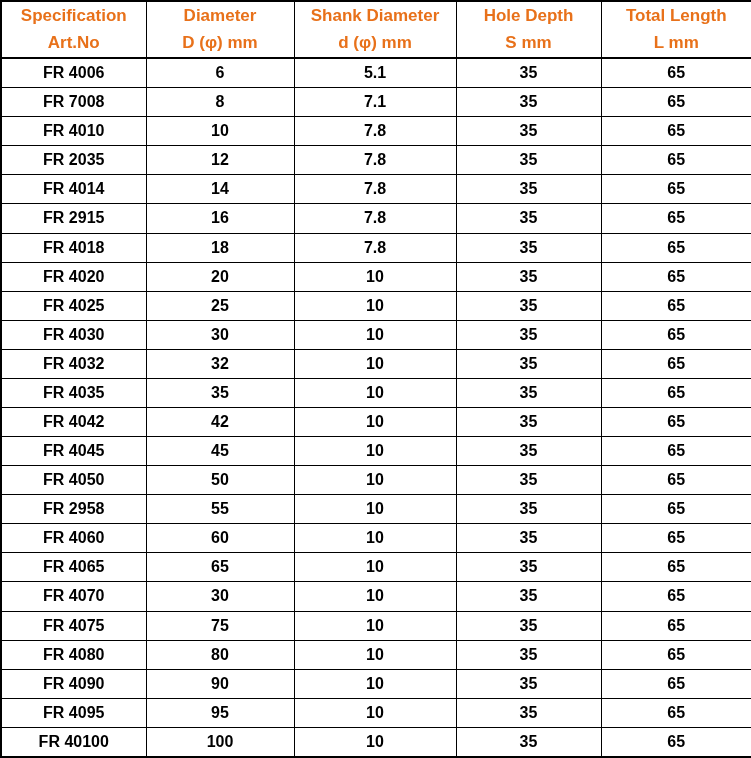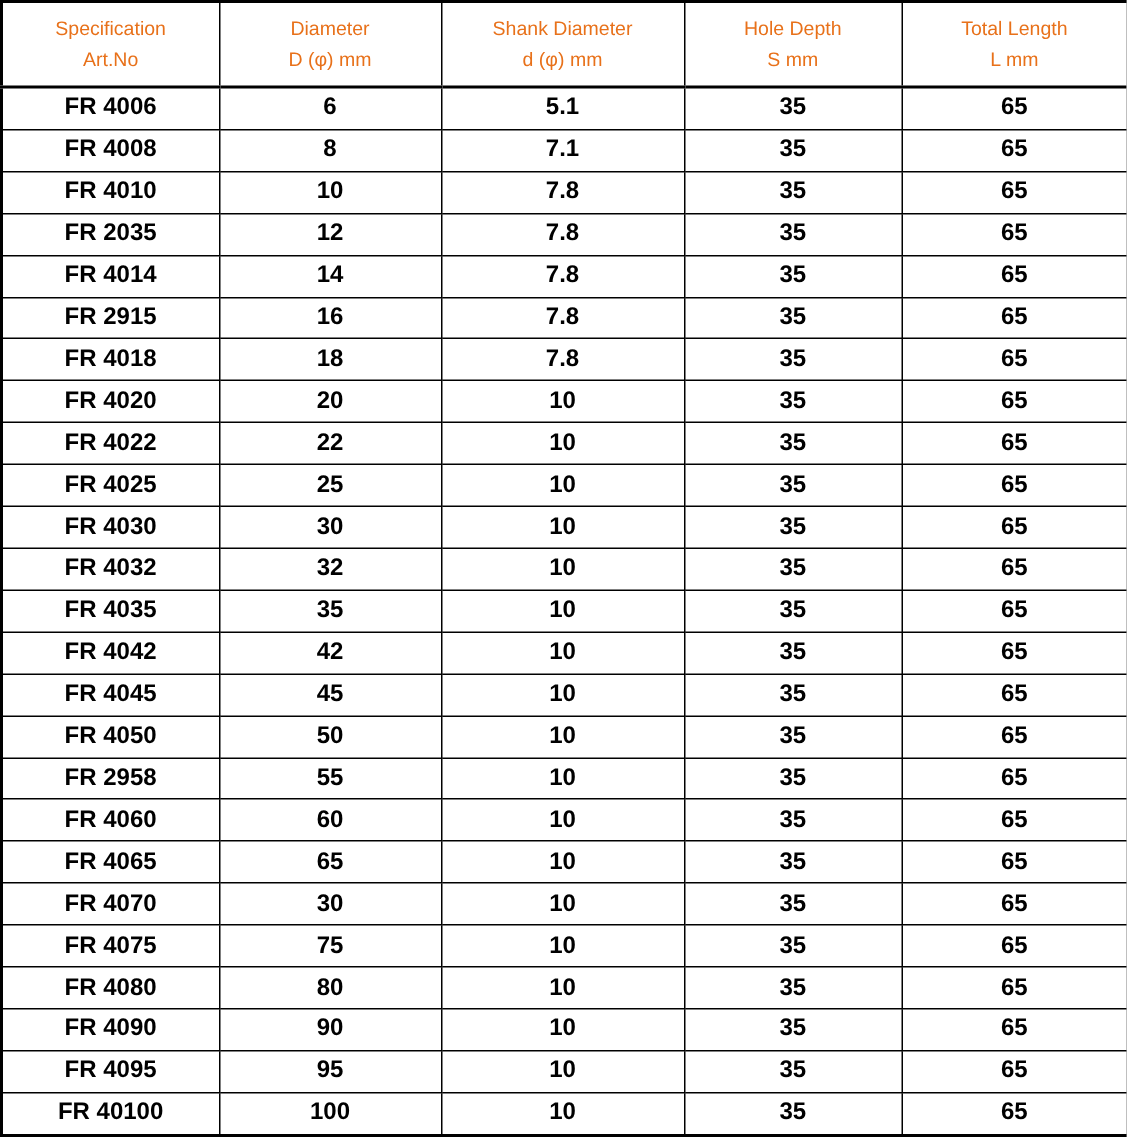--- a/index.html
+++ b/index.html
@@ -21,22 +21,22 @@
   .spec-table col.c3 { width: 162px; }
   .spec-table col.c4 { width: 145px; }
   .spec-table col.c5 { width: 151px; }
   .spec-table th {
     border: 1px solid #000000;
     border-bottom: 2px solid #000000;
     height: 55px;
     padding: 0;
     text-align: center;
     vertical-align: middle;
-    font-weight: normal;
-    font-size: 13px;
+    font-weight: bold;
+    font-size: 17px;
     line-height: 1.55;
     color: #E8711A;
   }
   .spec-table td {
     border: 1px solid #000000;
     height: 25px;
     padding: 0;
     text-align: center;
     vertical-align: middle;
     font-weight: bold;
@@ -82,21 +82,21 @@
   </thead>
   <tbody id="table-body">
       <tr>
         <td>FR 4006</td>
         <td>6</td>
         <td>5.1</td>
         <td>35</td>
         <td>65</td>
       </tr>
       <tr>
-        <td>FR 4008</td>
+        <td>FR 7008</td>
         <td>8</td>
         <td>7.1</td>
         <td>35</td>
         <td>65</td>
       </tr>
       <tr>
         <td>FR 4010</td>
         <td>10</td>
         <td>7.8</td>
         <td>35</td>
@@ -126,27 +126,20 @@
       <tr>
         <td>FR 4018</td>
         <td>18</td>
         <td>7.8</td>
         <td>35</td>
         <td>65</td>
       </tr>
       <tr>
         <td>FR 4020</td>
         <td>20</td>
-        <td>10</td>
-        <td>35</td>
-        <td>65</td>
-      </tr>
-      <tr>
-        <td>FR 4022</td>
-        <td>22</td>
         <td>10</td>
         <td>35</td>
         <td>65</td>
       </tr>
       <tr>
         <td>FR 4025</td>
         <td>25</td>
         <td>10</td>
         <td>35</td>
         <td>65</td>

